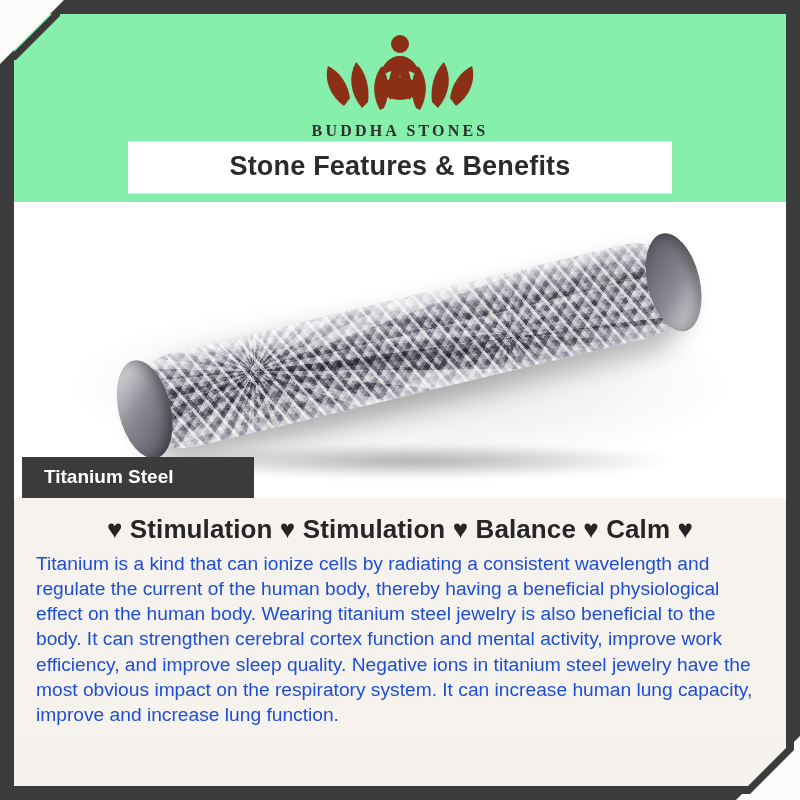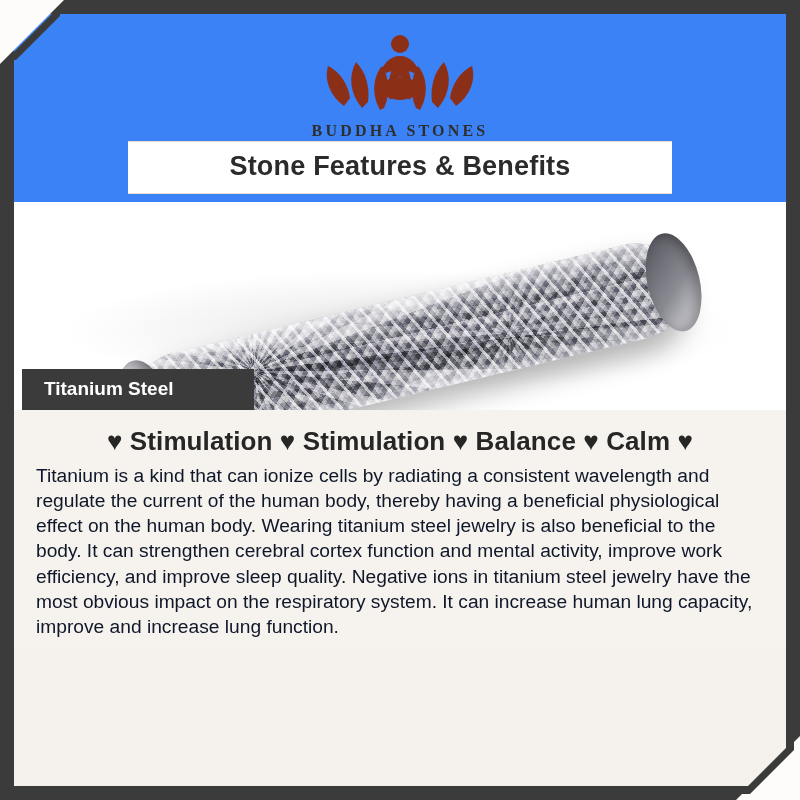--- a/index.html
+++ b/index.html
@@ -78,21 +78,21 @@
     background: #3b3b3b;
     clip-path: polygon(54px 0, 0 54px, 10px 54px, 54px 10px);
     z-index: 7;
   }
 
   
   .header {
     position: relative;
     padding-top: 22px;
     height: 202px;
-    background: #3b82f6;
+    background: #86efac;
     text-align: center;
     z-index: 2;
   }
   .logo-wrap {
     display: flex;
     flex-direction: column;
     align-items: center;
     justify-content: flex-start;
   }
   .logo-mark { width: 176px; height: 96px; display: block; }
@@ -119,21 +119,21 @@
     font-weight: bold;
     color: #2b2b2b;
     letter-spacing: 0.2px;
     font-family: "Liberation Sans", sans-serif;
     text-align: center;
   }
 
   
   .photo {
     position: relative;
-    height: 208px;
+    height: 296px;
     background: #ffffff;
     overflow: hidden;
     z-index: 1;
   }
   .photo-inner {
     position: absolute;
     inset: 0;
     background:
       radial-gradient(ellipse 60% 42% at 50% 62%, rgba(0,0,0,0.10), rgba(0,0,0,0) 70%),
       #ffffff;
@@ -221,21 +221,21 @@
     color: #262626;
     white-space: nowrap;
     letter-spacing: 0.1px;
   }
 
   .body-text {
     background: #f6f2ed;
     padding: 6px 36px 10px 36px;
     font-size: 19.2px;
     line-height: 1.31;
-    color: #0f172a;
+    color: #1d4ed8;
     text-align: left;
     position: relative;
     z-index: 2;
     font-family: "Liberation Sans", sans-serif;
   }
 </style>
 </head>
 <body>
 
 <div id="page">

